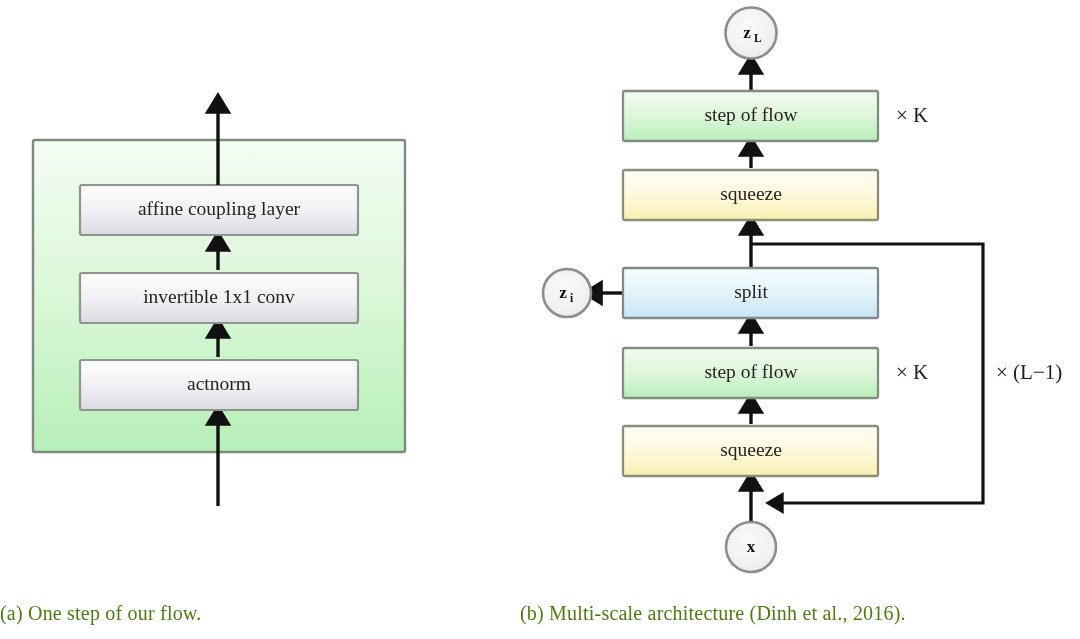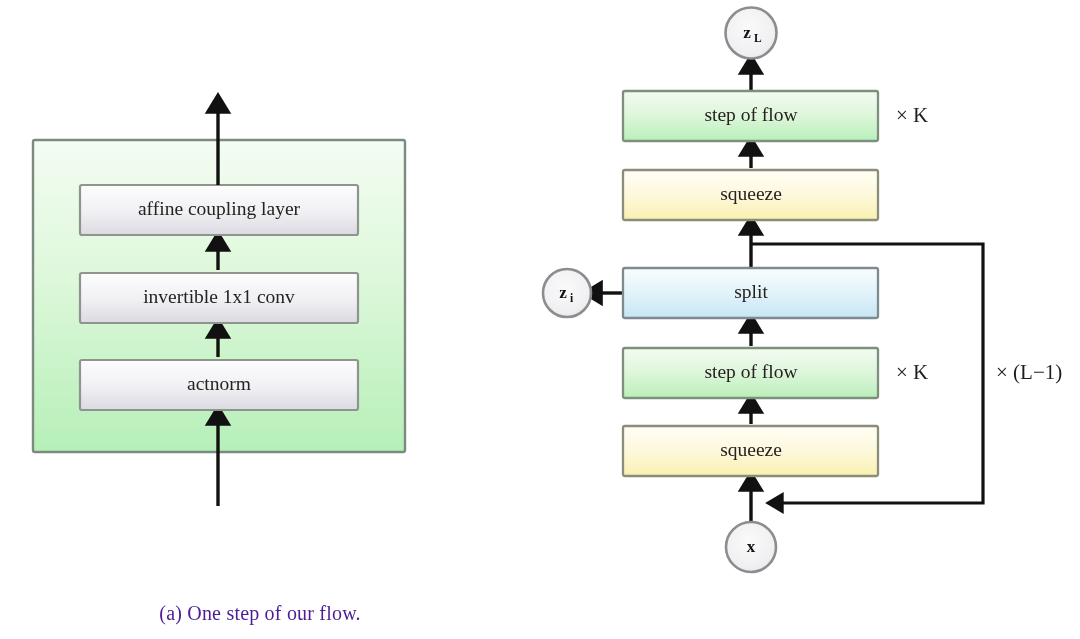--- a/index.html
+++ b/index.html
@@ -31,24 +31,23 @@
   svg.diagram {
     position: absolute;
     left: 0;
     top: 0;
     display: block;
   }
 
   
   .caption {
     position: absolute;
-    text-align: center;
     font-size: 20px;
     font-family: "Liberation Serif", "DejaVu Serif", serif;
-    color: #4c1d95;
+    color: #4d7c0f;
     letter-spacing: 0.2px;
     white-space: nowrap;
   }
   #caption-a {
     left: 0; width: 520px; top: 602px;
   }
   #caption-b {
     left: 0; width: 560px; top: 602px;
   }
 
@@ -201,15 +200,16 @@
       <text class="sub-label" x="50" y="299">i</text>
 
       <circle cx="231" cy="547" r="25" fill="url(#gradCircle)" stroke="#8d8d90" stroke-width="2.6"></circle>
       <text class="circ-label" x="231" y="548">x</text>
 
       <text class="mult-label" x="376" y="117">× K</text>
       <text class="mult-label" x="376" y="374">× K</text>
       <text class="mult-label" x="476" y="374">× (L−1)</text>
     </svg>
 
+    <div class="caption" id="caption-b">(b) Multi-scale architecture (Dinh et al., 2016).</div>
   </div>
 
 </div>
 
 </body></html>

